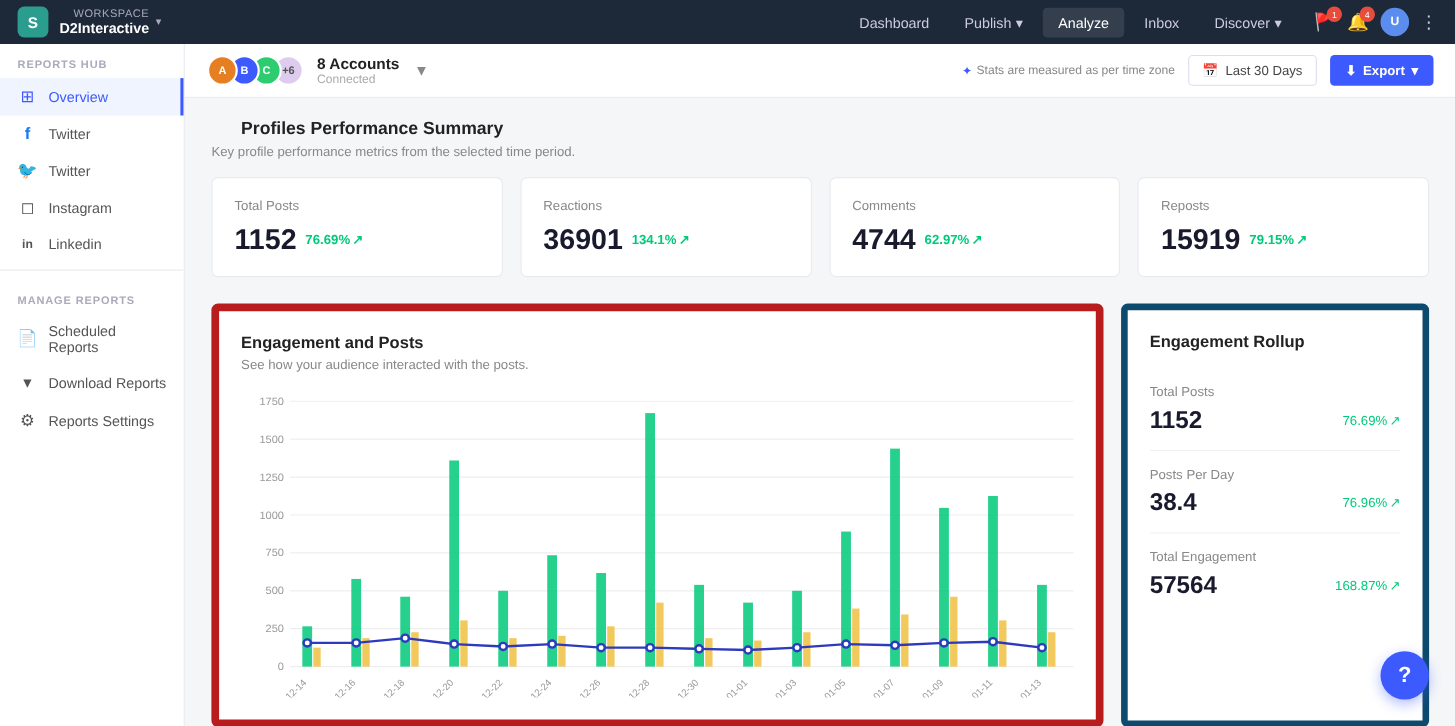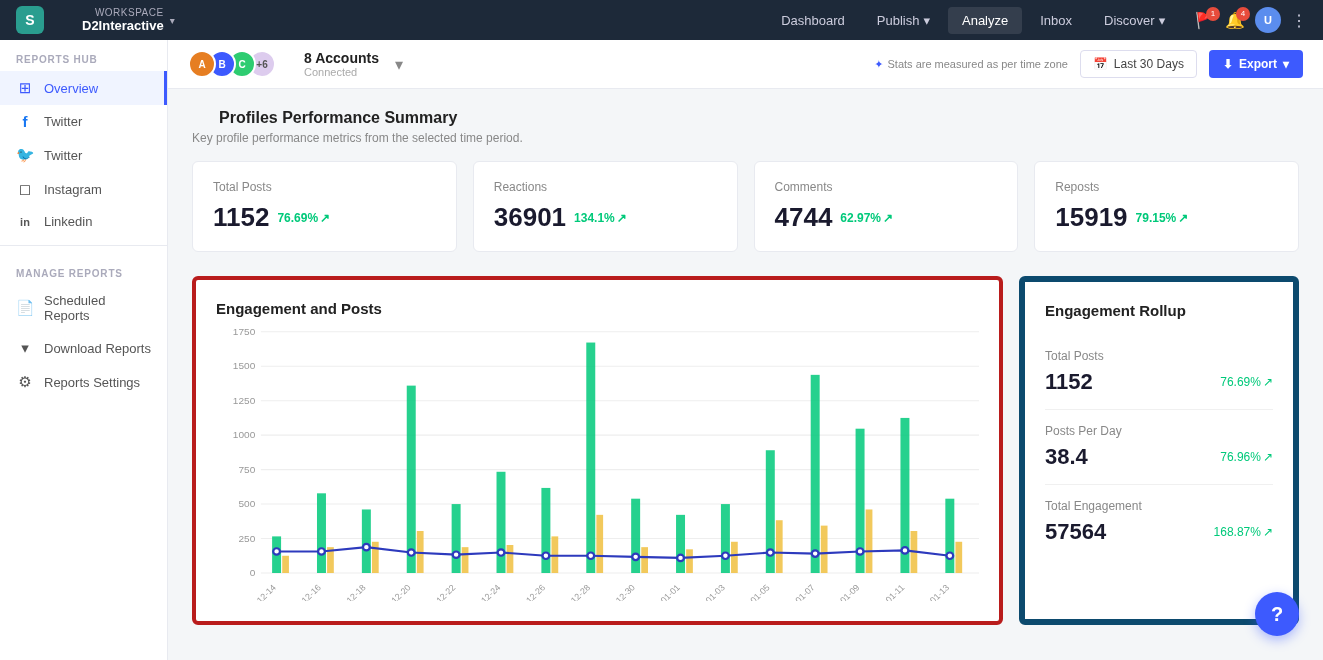--- a/index.html
+++ b/index.html
@@ -7,21 +7,21 @@
 
     
     .topnav {
       display: flex; align-items: center; height: 40px;
       background: #1d2939; color: #fff; padding: 0 16px;
       position: fixed; top: 0; left: 0; right: 0; z-index: 100;
     }
     .topnav-logo { width: 28px; height: 28px; margin-right: 10px; }
     .topnav-workspace { display: flex; align-items: center; gap: 6px; cursor: pointer; text-align: right; }
     .topnav-workspace-label { font-size: 10px; color: #aab; text-transform: uppercase; letter-spacing: 0.5px; }
-    .topnav-workspace-name { font-size: 13px; font-weight: 600; color: #fff; margin-left: 28px; }
+    .topnav-workspace-name { font-size: 13px; font-weight: 600; color: #fff; }
     .topnav-chevron { color: #aab; font-size: 10px; }
     .topnav-spacer { flex: 1; }
     .topnav-links { display: flex; align-items: center; gap: 4px; }
     .topnav-link { padding: 6px 14px; color: #ccd; font-size: 13px; cursor: pointer; border-radius: 4px; display: flex; align-items: center; gap: 4px; }
     .topnav-link:hover, .topnav-link.active { color: #fff; }
     .topnav-link.active { background: rgba(255,255,255,0.1); }
     .topnav-icons { display: flex; align-items: center; gap: 10px; margin-left: 16px; }
     .topnav-icon-btn { position: relative; cursor: pointer; color: #ccd; font-size: 16px; }
     .badge { position: absolute; top: -4px; right: -5px; background: #e74c3c; color: #fff; border-radius: 50%; width: 14px; height: 14px; font-size: 8px; display: flex; align-items: center; justify-content: center; }
     .avatar { width: 26px; height: 26px; border-radius: 50%; background: #5b8dee; color: #fff; display: flex; align-items: center; justify-content: center; font-size: 11px; font-weight: 600; cursor: pointer; }
@@ -60,21 +60,21 @@
     .acc-avatar {
       width: 28px; height: 28px; border-radius: 50%; border: 2px solid #fff;
       margin-right: -8px; font-size: 10px; font-weight: 700;
       display: flex; align-items: center; justify-content: center; color: #fff;
     }
     .acc-more {
       width: 28px; height: 28px; border-radius: 50%; background: #dce; border: 2px solid #fff;
       font-size: 10px; font-weight: 700; display: flex; align-items: center; justify-content: center;
       color: #555; margin-right: 0; z-index: 1;
     }
-    .account-info { margin-left: 16px; }
+    .account-info { }
     .account-count { font-size: 14px; font-weight: 700; color: #222; }
     .account-sub { font-size: 11px; color: #aaa; }
     .account-dropdown { font-size: 16px; color: #888; cursor: pointer; margin-left: 4px; }
     .header-spacer { flex: 1; }
     .stats-note { font-size: 11px; color: #888; display: flex; align-items: center; gap: 4px; }
     .stats-dot { color: #3d5afe; }
     .date-range-btn {
       display: flex; align-items: center; gap: 6px;
       border: 1px solid #dde; border-radius: 4px; padding: 6px 12px;
       background: #fff; cursor: pointer; font-size: 12px; color: #444;
@@ -102,21 +102,21 @@
     .metric-label { font-size: 12px; color: #888; margin-bottom: 8px; }
     .metric-value { font-size: 26px; font-weight: 700; color: #1a1a2e; display: flex; align-items: center; gap: 8px; }
     .metric-change { font-size: 12px; color: #00c97a; display: flex; align-items: center; gap: 2px; }
     .metric-change.up { color: #00c97a; }
 
     
     .chart-section-grid {
       display: grid; grid-template-columns: 1fr 280px; gap: 16px;
     }
     .chart-card {
-      background: #fff; border-radius: 6px; padding: 20px; border: 4px solid #b91c1c;
+      background: #fff; border-radius: 6px; padding: 20px; border: 7px solid #b91c1c;
     }
     .chart-title { font-size: 15px; font-weight: 700; color: #222; margin-bottom: 4px; }
     .chart-sub { font-size: 12px; color: #888; margin-bottom: 16px; }
 
     .chart-area { position: relative; height: 280px; }
     .chart-svg { width: 100%; height: 100%; }
 
     
     .rollup-card {
       background: #fff; border-radius: 6px; padding: 20px; border: 6px solid #0c4a6e;
@@ -290,20 +290,21 @@
             <span>79.15%</span>
             <span>↗</span>
           </span>
         </div>
       </div>
     </div>
 
     <div class="chart-section-grid">
       <div class="chart-card">
         <div class="chart-title">Engagement and Posts</div>
+        <div class="chart-sub">See how your audience interacted with the posts.</div>
         <div class="chart-area">
           <svg class="chart-svg" viewBox="0 0 680 260" preserveAspectRatio="none">
 
             <line x1="40" y1="10" x2="680" y2="10" stroke="#eee" stroke-width="1"></line>
             <line x1="40" y1="42" x2="680" y2="42" stroke="#eee" stroke-width="1"></line>
             <line x1="40" y1="74" x2="680" y2="74" stroke="#eee" stroke-width="1"></line>
             <line x1="40" y1="106" x2="680" y2="106" stroke="#eee" stroke-width="1"></line>
             <line x1="40" y1="138" x2="680" y2="138" stroke="#eee" stroke-width="1"></line>
             <line x1="40" y1="170" x2="680" y2="170" stroke="#eee" stroke-width="1"></line>
             <line x1="40" y1="202" x2="680" y2="202" stroke="#eee" stroke-width="1"></line>

